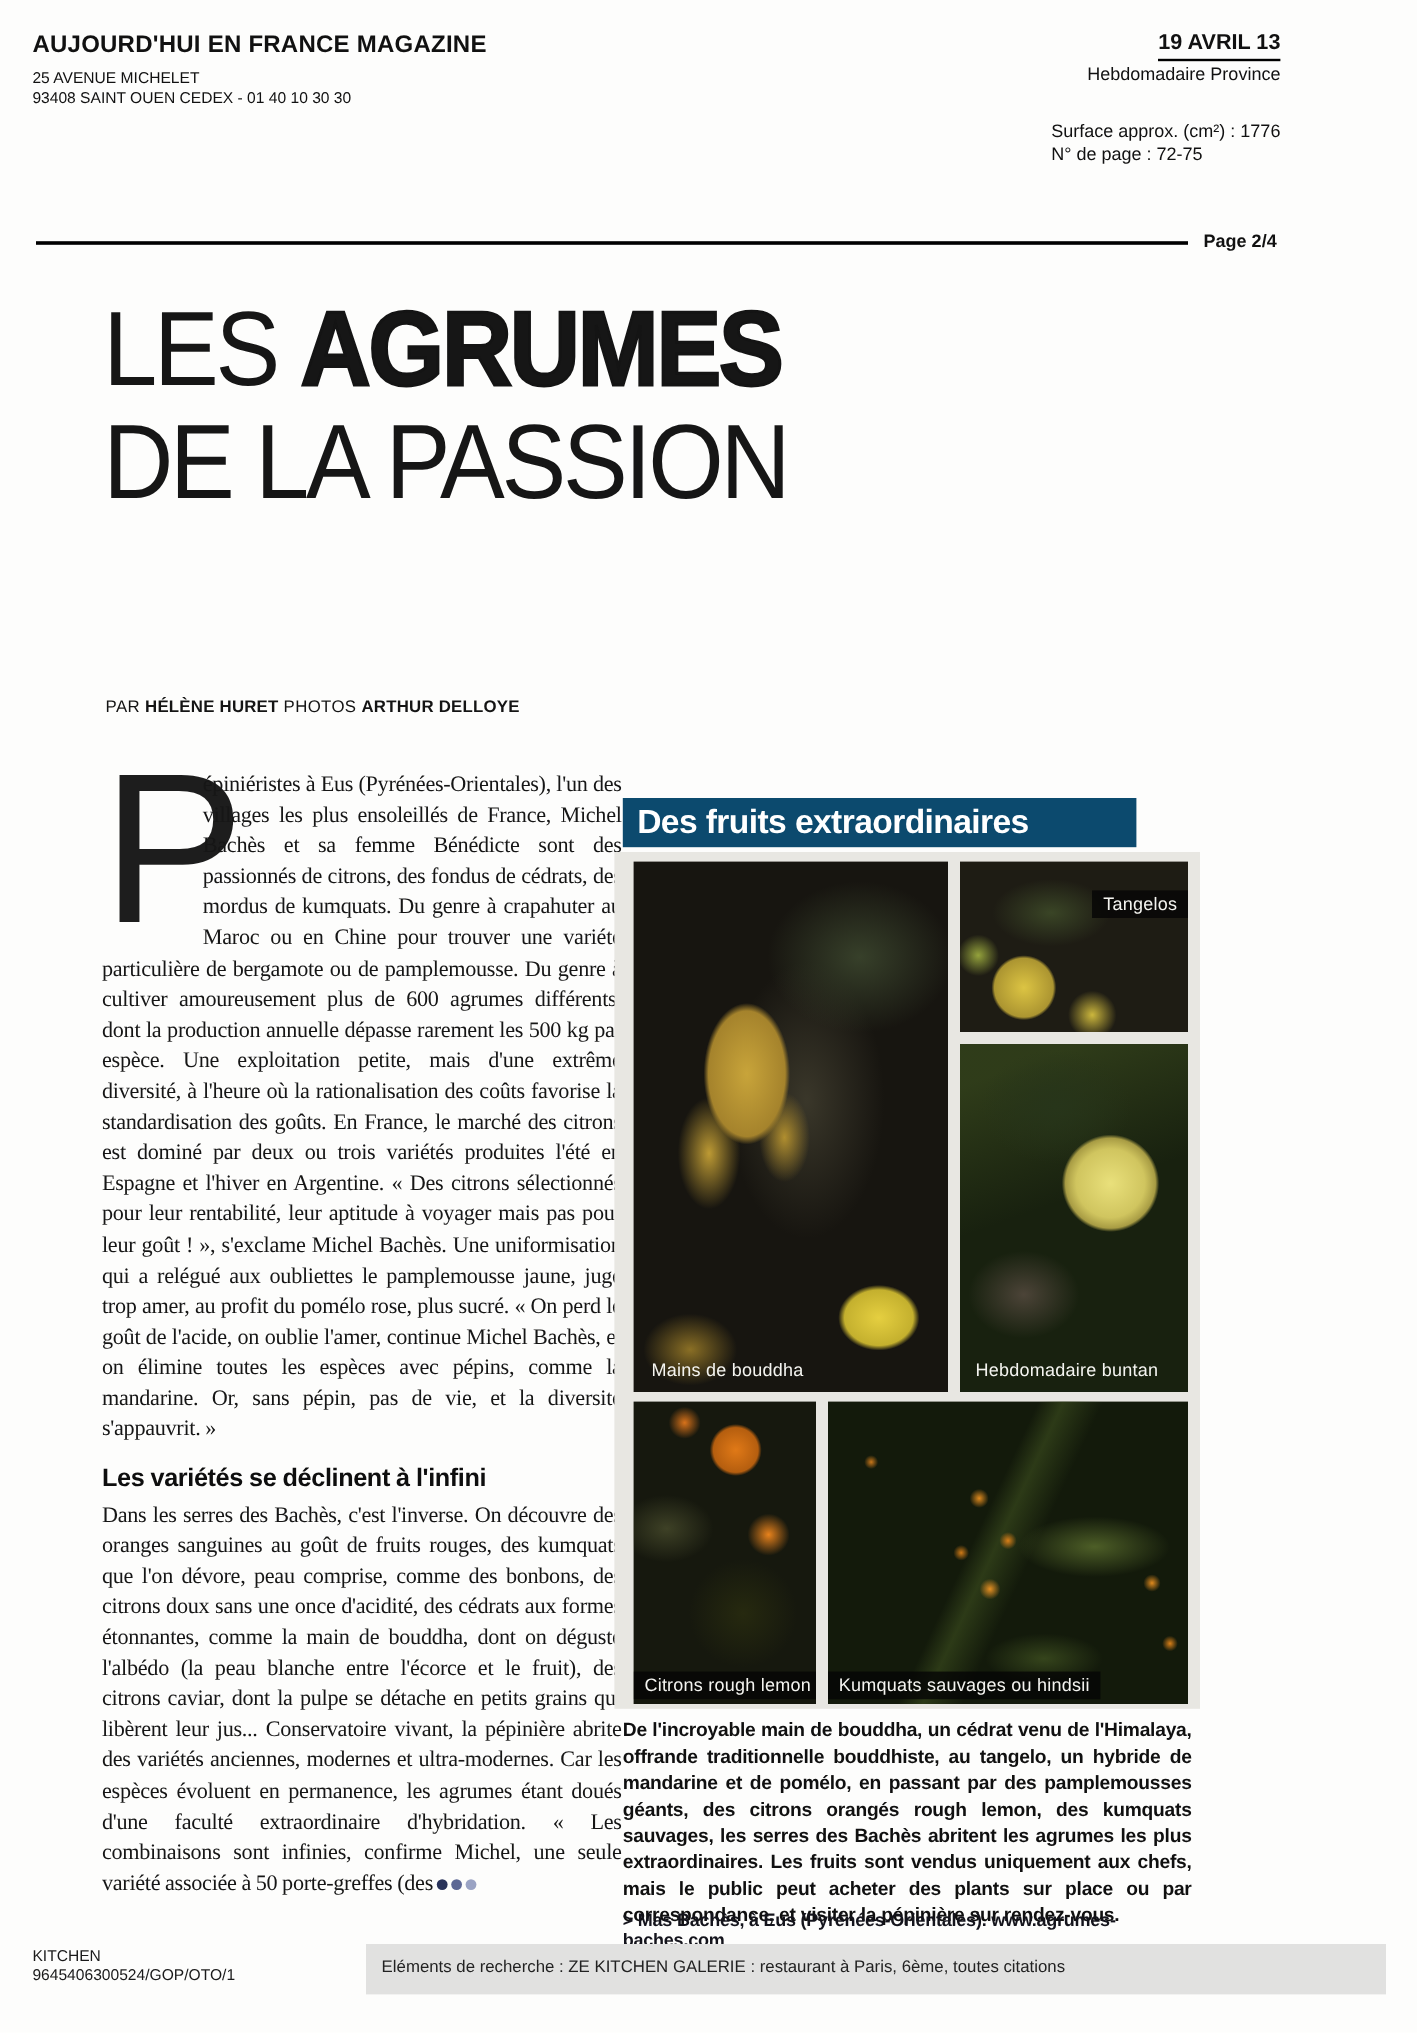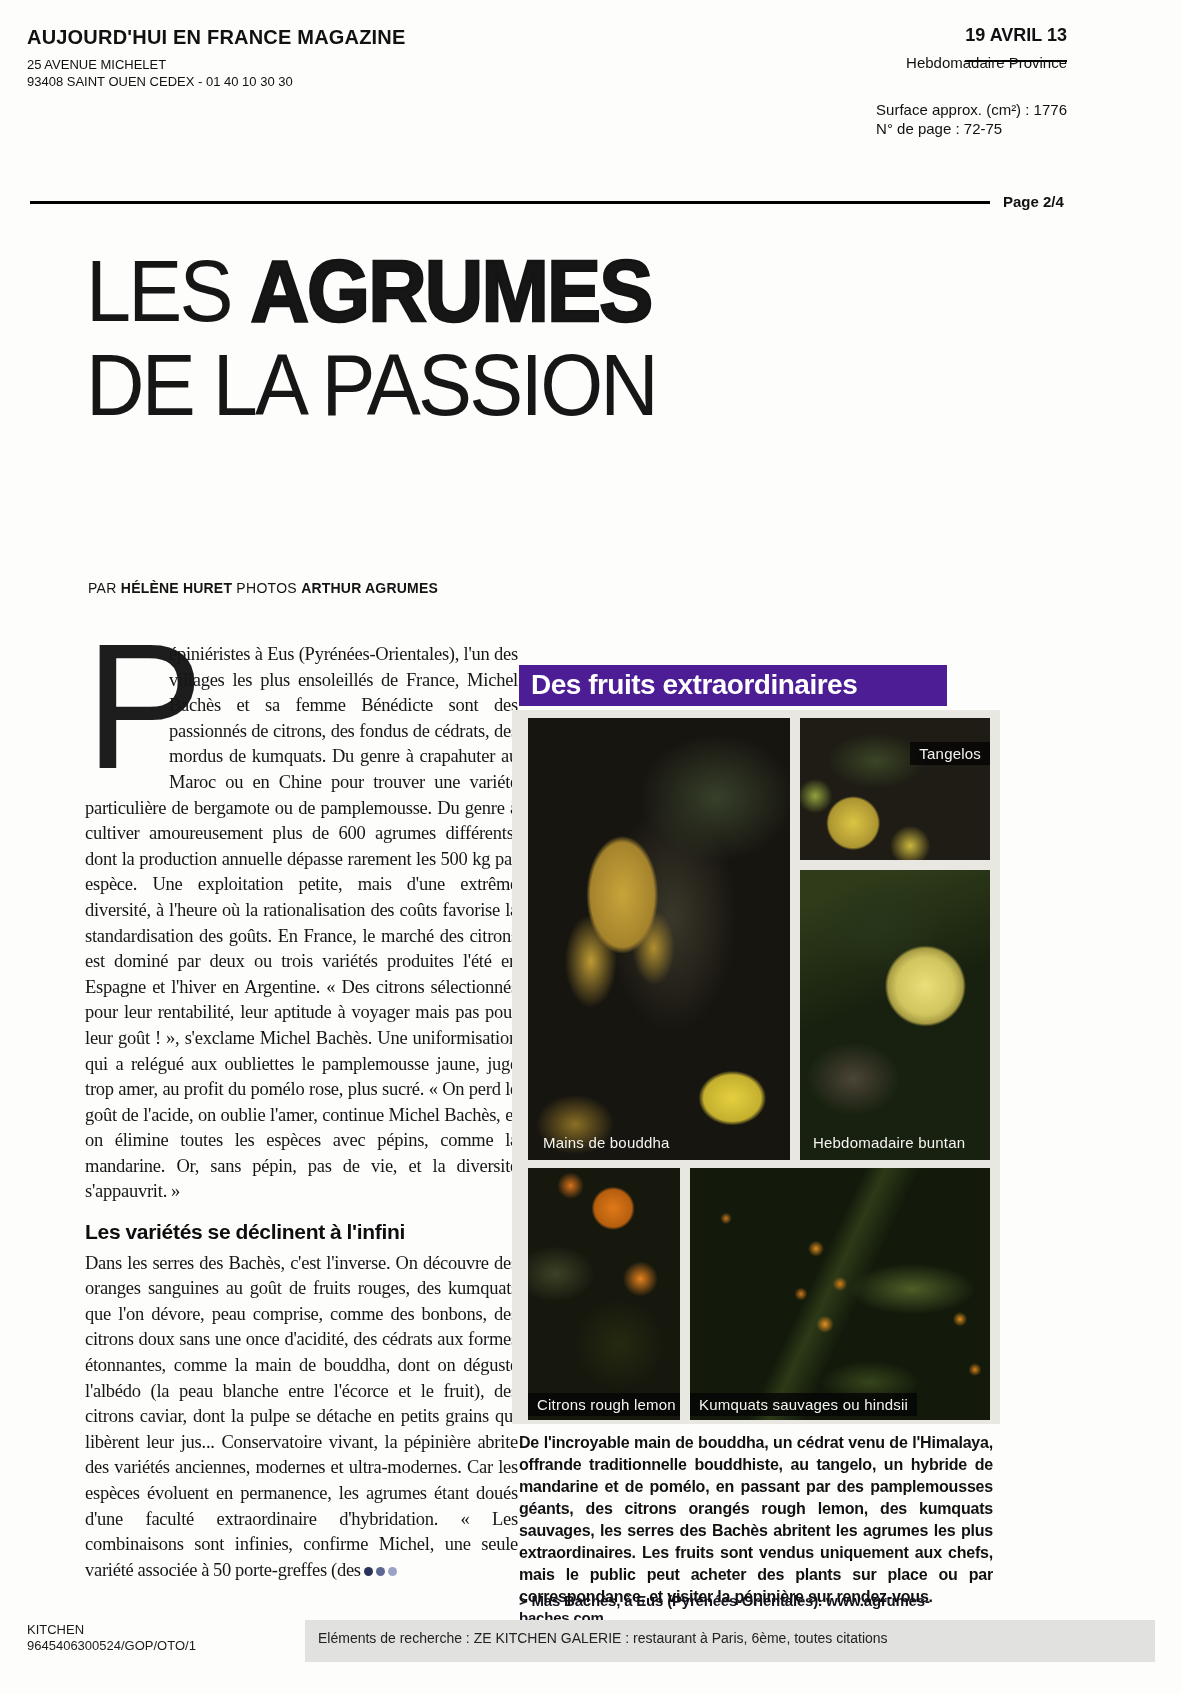--- a/index.html
+++ b/index.html
@@ -5,21 +5,21 @@
   * { margin:0; padding:0; box-sizing:border-box; }
   html,body { background:#ffffff; }
   .page {
     position:relative; width:1181px; height:1694px;
     background:#fdfdfc; overflow:hidden;
     font-family:"Liberation Sans", sans-serif; color:#111;
   }
   
   .pub-name { position:absolute; left:27px; top:26px; font-size:20px; font-weight:bold; letter-spacing:.2px; }
   .pub-addr { position:absolute; left:27px; top:56px; font-size:13px; line-height:17px; }
-  .issue-date { position:absolute; right:114px; top:25px; font-size:18px; font-weight:bold; border-bottom:2px solid #000; padding-bottom:14px; }
+  .issue-date { position:absolute; right:114px; top:25px; font-size:18px; font-weight:bold; border-bottom:2px solid #000; padding-bottom:3px; }
   .periodicity { position:absolute; right:114px; top:54px; font-size:15px; }
   .doc-meta { position:absolute; right:114px; top:100px; font-size:15px; line-height:19px; }
   .top-rule { position:absolute; left:30px; top:201px; width:960px; height:3px; background:#000; }
   .page-indicator { position:absolute; left:1003px; top:193px; font-size:15px; font-weight:bold; }
 
   
   .title-line { position:absolute; left:86px; font-size:88px; line-height:90px; letter-spacing:-3px; white-space:nowrap; transform:scaleX(.92); transform-origin:left; color:#161616; }
   .title-1 { top:246px; }
   .title-2 { top:340px; font-weight:200; }
   .title-thin { font-weight:200; }
@@ -46,21 +46,21 @@
     font-family:"Liberation Sans", sans-serif; font-weight:bold;
     font-size:21px; letter-spacing:-.3px; text-align:left;
     margin:14px 0 6px 0; color:#0e0e0e;
   }
   .cdot { display:inline-block; width:9px; height:9px; border-radius:50%; margin-left:3px; vertical-align:baseline; }
   .c1 { background:#29335a; } .c2 { background:#5c6794; } .c3 { background:#9aa3c4; }
 
   
   .banner {
     position:absolute; left:519px; top:665px; width:428px; height:41px;
-    background:#4c1d95; color:#fff; font-weight:bold; font-size:28px;
+    background:#0c4a6e; color:#fff; font-weight:bold; font-size:28px;
     letter-spacing:-.5px; padding:4px 0 0 12px;
   }
   .photo-panel { position:absolute; left:512px; top:710px; width:488px; height:714px; background:#e8e7e2; }
   .photo { position:absolute; overflow:hidden; }
   .photo-caption {
     position:absolute; color:#f4f4f0; font-size:15px; letter-spacing:.2px;
     padding:3px 9px; white-space:nowrap;
   }
   .cap-box { background:rgba(5,5,5,.8); }
 
@@ -143,21 +143,21 @@
     <div>Surface approx. (cm²) : 1776</div>
     <div>N° de page : 72-75</div>
   </div>
   <div class="top-rule"></div>
   <div class="page-indicator">Page 2/4</div>
 
   <div class="title-line title-1"><span class="title-thin">LES </span><span class="title-heavy">AGRUMES</span></div>
   <div class="title-line title-2">DE LA PASSION</div>
 
 
-  <div class="byline"><span>PAR </span><b>HÉLÈNE HURET</b><span> PHOTOS </span><b>ARTHUR AGRUMES</b></div>
+  <div class="byline"><span>PAR </span><b>HÉLÈNE HURET</b><span> PHOTOS </span><b>ARTHUR DELLOYE</b></div>
 
   <div class="col-left">
     <p><span class="dropcap">P</span><span>épiniéristes à Eus (Pyrénées-Orientales), l'un des villages les plus ensoleillés de France, Michel Bachès et sa femme Bénédicte sont des passionnés de citrons, des fondus de cédrats, des mordus de kumquats. Du genre à crapahuter au Maroc ou en Chine pour trouver une variété particulière de bergamote ou de pamplemousse. Du genre à cultiver amoureusement plus de 600 agrumes différents, dont la production annuelle dépasse rarement les 500 kg par espèce. Une exploitation petite, mais d'une extrême diversité, à l'heure où la rationalisation des coûts favorise la standardisation des goûts. En France, le marché des citrons est dominé par deux ou trois variétés produites l'été en Espagne et l'hiver en Argentine. « Des citrons sélectionnés pour leur rentabilité, leur aptitude à voyager mais pas pour leur goût ! », s'exclame Michel Bachès. Une uniformisation qui a relégué aux oubliettes le pamplemousse jaune, jugé trop amer, au profit du pomélo rose, plus sucré. « On perd le goût de l'acide, on oublie l'amer, continue Michel Bachès, et on élimine toutes les espèces avec pépins, comme la mandarine. Or, sans pépin, pas de vie, et la diversité s'appauvrit. »</span></p>
     <h2 class="subhead">Les variétés se déclinent à l'infini</h2>
     <p><span>Dans les serres des Bachès, c'est l'inverse. On découvre des oranges sanguines au goût de fruits rouges, des kumquats que l'on dévore, peau comprise, comme des bonbons, des citrons doux sans une once d'acidité, des cédrats aux formes étonnantes, comme la main de bouddha, dont on déguste l'albédo (la peau blanche entre l'écorce et le fruit), des citrons caviar, dont la pulpe se détache en petits grains qui libèrent leur jus... Conservatoire vivant, la pépinière abrite des variétés anciennes, modernes et ultra-modernes. Car les espèces évoluent en permanence, les agrumes étant doués d'une faculté extraordinaire d'hybridation. « Les combinaisons sont infinies, confirme Michel, une seule variété associée à 50 porte-greffes (des</span><span class="cdot c1"></span><span class="cdot c2"></span><span class="cdot c3"></span></p>
   </div>
 
   <div class="banner">Des fruits extraordinaires</div>
   <div class="photo-panel"></div>
 

